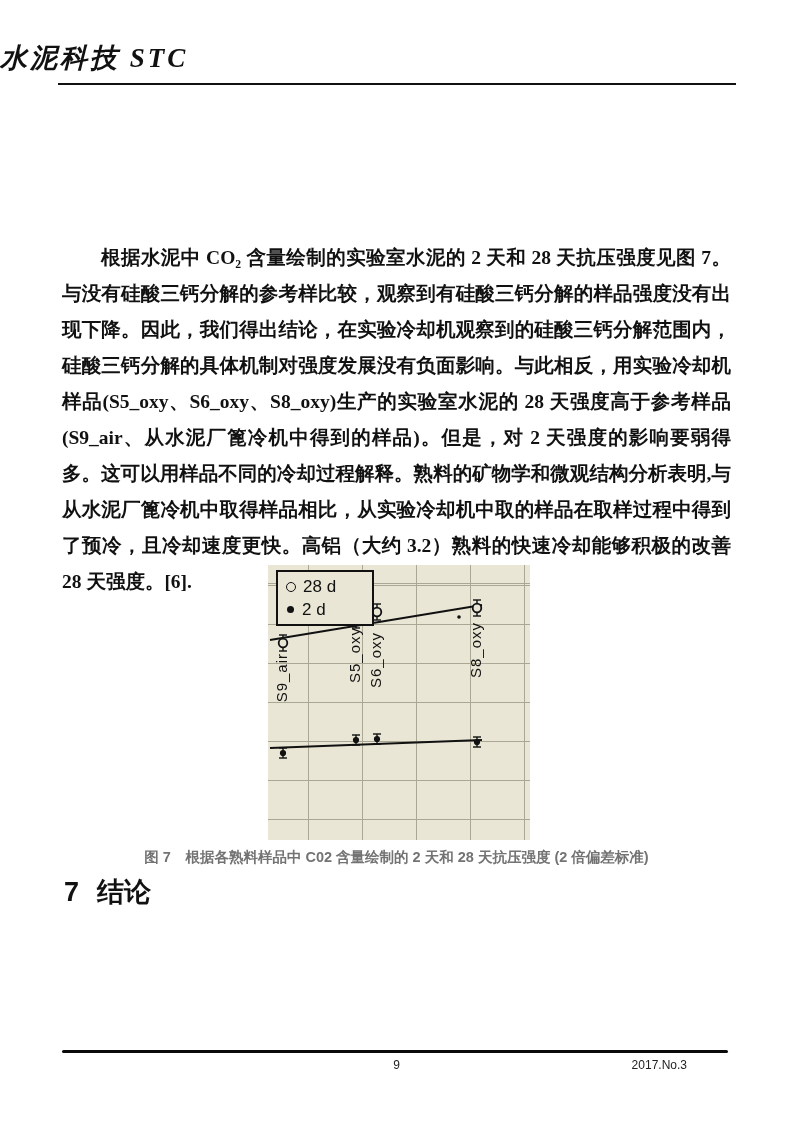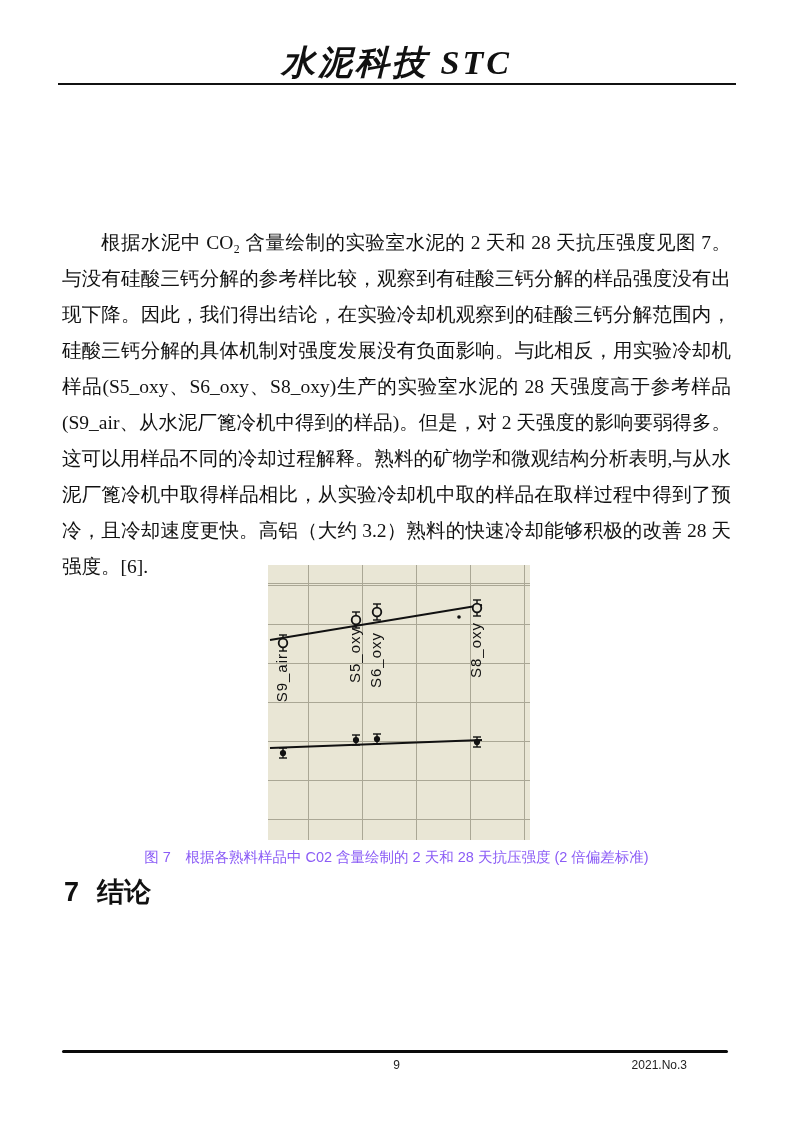--- a/index.html
+++ b/index.html
@@ -7,35 +7,35 @@
     position:relative;
     width:793px;height:1122px;
     margin:0 auto;
     background:#ffffff;
     font-family:"Liberation Serif","DejaVu Serif",serif;
     color:#111;
     overflow:hidden;
   }
   .doc-title{
     position:absolute;top:40px;left:0;width:100%;
-    text-align:center;
-    font-size:34px;font-weight:bold;font-style:italic;
+    text-align:left;
+    font-size:27px;font-weight:bold;font-style:italic;
     letter-spacing:3px;
   }
   .header-rule{
     position:absolute;top:83px;left:58px;width:678px;height:2px;
     background:#111;
   }
   .body-par{
     position:absolute;left:62px;width:669px;
     font-size:19.5px;line-height:36px;
     text-align:justify;
   }
   .p1{top:96px;}
-  .p2{top:225px;text-indent:2em;}
+  .p2{top:240px;text-indent:2em;font-weight:bold;}
   .p3{top:918px;text-indent:2em;}
   
   .figure{
     position:absolute;left:268px;top:565px;width:262px;height:275px;
     background-color:#e9e6d5;
     background-image:
       repeating-linear-gradient(to right,#aaa795 0 1px,transparent 1px 54px),
       repeating-linear-gradient(to bottom,#aaa795 0 1px,transparent 1px 39px);
     background-position:40px 0,0 20px;
   }
@@ -59,21 +59,21 @@
     writing-mode:vertical-rl;
     transform:rotate(180deg);
     letter-spacing:1px;
     white-space:nowrap;
   }
   
   .fig-caption{
     position:absolute;top:848px;left:0;width:100%;
     text-align:center;
     font-family:"Liberation Sans","DejaVu Sans",sans-serif;
-    font-size:14.5px;font-weight:normal;color:#8b5cf6;
+    font-size:14.5px;font-weight:bold;color:#737373;
   }
   .section-heading{
     position:absolute;top:874px;left:64px;
     font-family:"Liberation Sans","DejaVu Sans",sans-serif;
     font-size:27px;font-weight:bold;
   }
   .section-heading .sec-num{margin-right:18px;}
   
   .footer-rule{
     position:absolute;top:1050px;left:62px;width:666px;height:3px;
@@ -132,30 +132,40 @@
         <line x1="209" y1="35" x2="209" y2="51" stroke="#111111" stroke-width="1.4"></line>
         <line x1="205" y1="35" x2="213" y2="35" stroke="#111111" stroke-width="1.4"></line>
         <line x1="205" y1="51" x2="213" y2="51" stroke="#111111" stroke-width="1.4"></line>
         <circle cx="209" cy="43" r="4.3" fill="#e9e6d5" stroke="#111111" stroke-width="1.8"></circle>
         <line x1="209" y1="172" x2="209" y2="182" stroke="#111111" stroke-width="1.4"></line>
         <line x1="205" y1="172" x2="213" y2="172" stroke="#111111" stroke-width="1.4"></line>
         <line x1="205" y1="182" x2="213" y2="182" stroke="#111111" stroke-width="1.4"></line>
         <circle cx="209" cy="177" r="3.1" fill="#111111"></circle>
         <circle cx="191" cy="52" r="1.8" fill="#111111"></circle>
       </svg>
+    <div class="legend">
+      <div class="legend-item">
+        <span class="mk open"></span>
+        <span>28 d</span>
+      </div>
+      <div class="legend-item">
+        <span class="mk filled"></span>
+        <span>2 d</span>
+      </div>
+    </div>
   <div class="cat-label" style="left: 5px; top: 88px;">S9_air</div>
       <div class="cat-label" style="left: 78px; top: 62px;">S5_oxy</div>
       <div class="cat-label" style="left: 99px; top: 67px;">S6_oxy</div>
       <div class="cat-label" style="left: 199px; top: 57px;">S8_oxy</div>
     </div>
 
   <div class="fig-caption">图 7　根据各熟料样品中 C02 含量绘制的 2 天和 28 天抗压强度 (2 倍偏差标准)</div>
 
   <div class="section-heading">
     <span class="sec-num">7</span><span>结论</span>
   </div>
 
 
   <div class="footer-rule"></div>
   <div class="footer-page">9</div>
-  <div class="footer-issue">2021.No.3</div>
+  <div class="footer-issue">2017.No.3</div>
 
 </div>
 
 </body></html>

